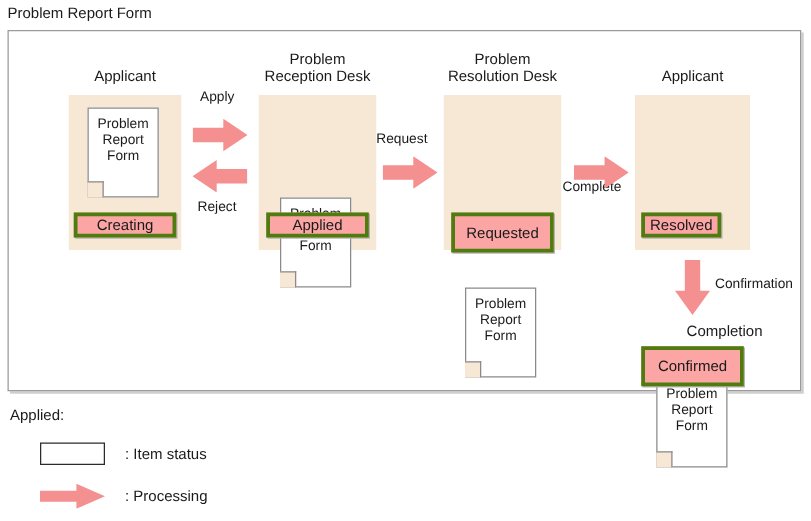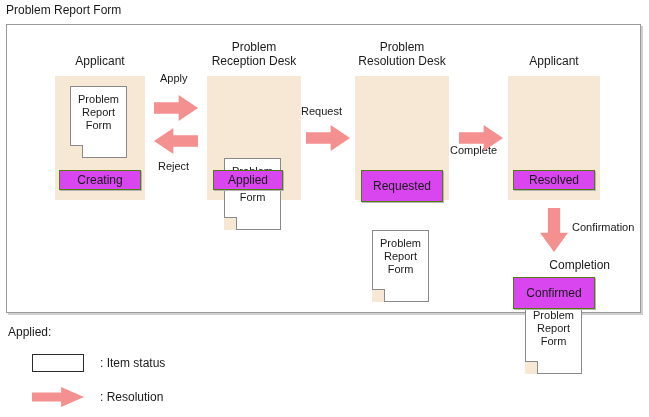--- a/index.html
+++ b/index.html
@@ -76,22 +76,22 @@
     width: 13px;
     height: 13px;
     background: #f7e7d5;
     border-top: 1px solid #8a8a8a;
     border-right: 1px solid #8a8a8a;
     box-sizing: border-box;
   }
 
   
   .status-box {
-    background: #d946ef;
-    border: 1px solid #4d7c0f;
+    background: #fca5a5;
+    border: 3px solid #4d7c0f;
     box-sizing: border-box;
     display: flex;
     align-items: center;
     justify-content: center;
     font-size: 12px;
     line-height: 14px;
     white-space: nowrap;
     box-shadow: 1px 1px 0 0 #b5b5b5;
   }
 
@@ -174,21 +174,21 @@
 
 <div class="abs lane-title" style="left:194px; top:40px; width:120px;">Problem
 Reception Desk</div>
 <div class="abs lane" style="left:207px; top:76px; width:94px; height:124px;"></div>
 <div class="abs doc" style="left:224px; top:86px; width:57px; height:72px;">
   <span class="doc-text">Problem
 Report
 Form</span>
   <span class="fold"></span>
 </div>
-<div class="abs status-box" style="left:213px; top:170px; width:70px; height:20px;">Applied</div>
+<div class="abs status-box" style="left:213px; top:170px; width:82px; height:20px;">Applied</div>
 
 <div class="abs edge-label" style="left:301px; top:105px;">Request</div>
 <div class="abs arrow-right" style="left:306px; top:125px; width:44px; height:26px;"></div>
 
 <div class="abs lane-title" style="left:341px; top:40px; width:122px;">Problem
 Resolution Desk</div>
 <div class="abs lane" style="left:355px; top:76px; width:94px; height:124px;"></div>
 <div class="abs doc" style="left:372px; top:86px; width:57px; height:72px;">
   <span class="doc-text">Problem
 Report
@@ -201,27 +201,27 @@
 <div class="abs arrow-right" style="left:459px; top:125px; width:44px; height:26px;"></div>
 
 <div class="abs lane-title" style="left:502px; top:54px; width:104px;">Applicant</div>
 <div class="abs lane" style="left:508px; top:76px; width:92px; height:124px;"></div>
 <div class="abs doc" style="left:525px; top:86px; width:57px; height:72px;">
   <span class="doc-text">Problem
 Report
 Form</span>
   <span class="fold"></span>
 </div>
-<div class="abs status-box" style="left:513px; top:170px; width:82px; height:20px;">Resolved</div>
+<div class="abs status-box" style="left:513px; top:170px; width:64px; height:20px;">Resolved</div>
 
 <div class="abs arrow-down" style="left:540px; top:208px; width:28px; height:44px;"></div>
 <div class="abs edge-label" style="left:572px; top:221px;">Confirmation</div>
 
 <div class="abs node-label" style="left:498px; top:258px; width:112px;text-align:right;">Completion</div>
 <div class="abs status-box" style="left:513px; top:277px; width:82px; height:32px;">Confirmed</div>
 
 <div class="abs" id="legend-title">Applied:</div>
 
 <div class="abs" id="legend-status-swatch"></div>
 <div class="abs legend-row-label" style="left:100px; top:356px;">: Item status</div>
 
 <div class="abs arrow-right" id="legend-arrow-swatch"></div>
-<div class="abs legend-row-label" style="left:100px; top:390px;">: Resolution</div>
+<div class="abs legend-row-label" style="left:100px; top:390px;">: Processing</div>
 
 </body></html>

